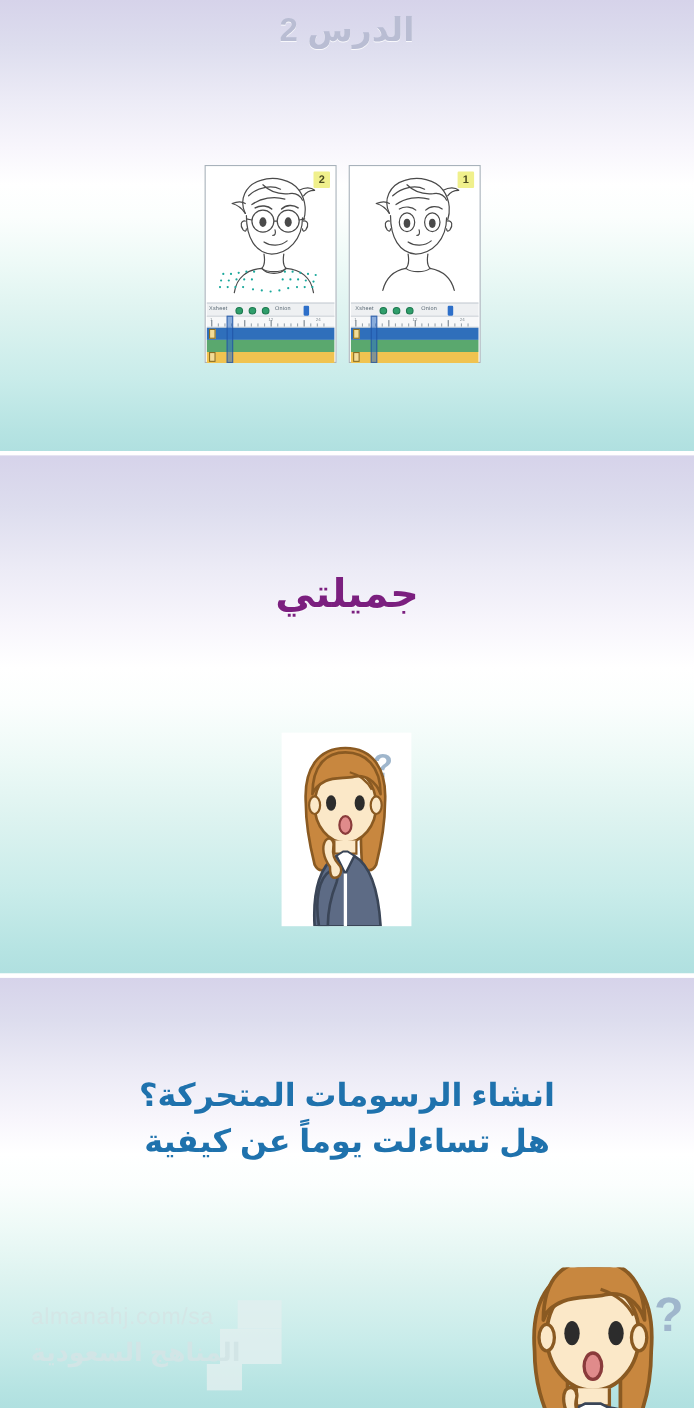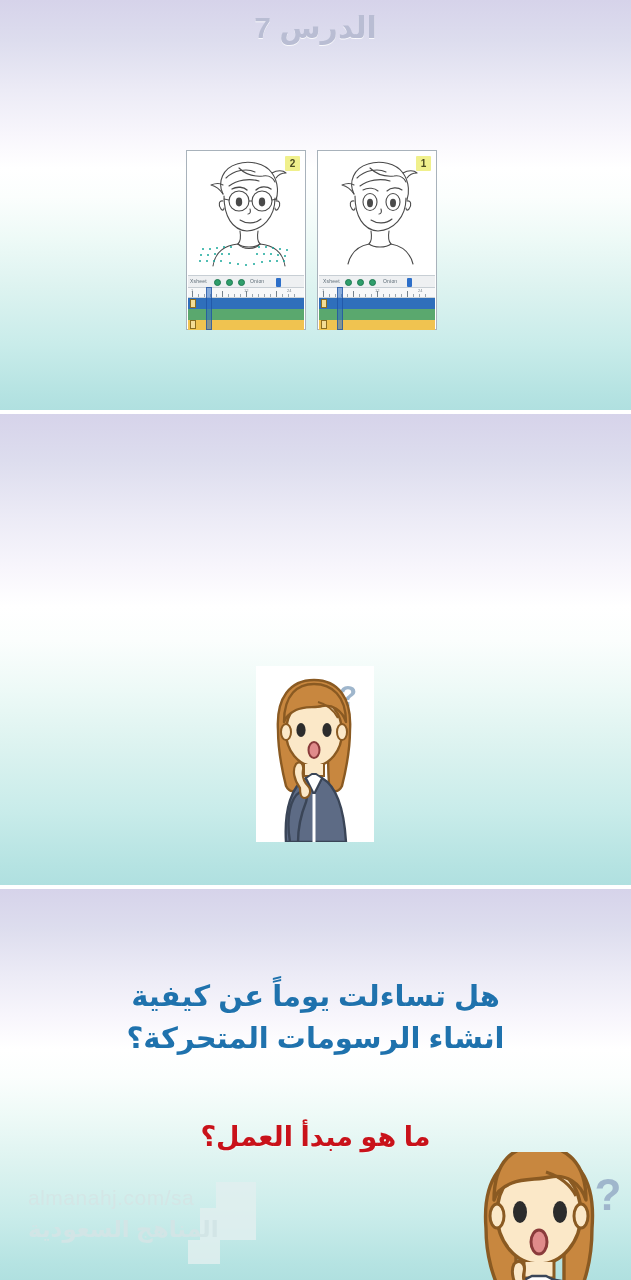--- a/index.html
+++ b/index.html
@@ -331,21 +331,21 @@
   }
 </style>
 </head>
 <body>
 
 <div class="page">
 
   <div class="panel" id="panel-top"></div>
 
   <div class="title-block">
-    <div class="title-line-1">الدرس 7</div>
+    <div class="title-line-1">الدرس 2</div>
   </div>
 
   <div class="software-shot">
 
     <div class="sw-pane" id="sw-pane-left">
       <div class="canvas-area">
         <div class="frame-badge">2</div>
         <svg class="face-svg" width="108" height="118" viewBox="0 0 108 118">
           <g fill="none" stroke="#4a4a4a" stroke-width="1.1" stroke-linecap="round" stroke-linejoin="round">
 
@@ -529,20 +529,21 @@
       <div class="playhead" style="left:19px;"></div>
       <div class="layer-chip" style="left:3px; top:148px;"></div>
       <div class="layer-chip" style="left:3px; top:169px;"></div>
     </div>
   </div>
 
   <div class="panel-divider" id="divider-1"></div>
 
   <div class="panel" id="panel-middle"></div>
 
+  <div class="beauty-title">جميلتي</div>
 
   <div class="woman-frame">
     <svg width="118" height="176" viewBox="0 0 118 176">
       <rect x="0" y="0" width="118" height="176" fill="#ffffff"></rect>
 
       <text x="92" y="40" font-family="'Liberation Sans', sans-serif" font-size="30" font-weight="bold" fill="#9fb6cc" text-anchor="middle">?</text>
 
       <path d="M22 64 C20 32 34 14 58 14 C82 14 96 32 94 64 C94 86 90 104 86 120
                C82 128 74 126 73 118 C72 104 72 92 72 84
                L44 84 C44 92 44 104 43 118 C42 126 34 128 30 120 C26 104 22 86 22 64 Z" fill="#c8873f" stroke="#8a5a22" stroke-width="2.4" stroke-linejoin="round"></path>
@@ -573,25 +574,24 @@
       <path d="M44 122 C38 114 36 104 40 98 C44 94 48 98 47 104
                C46 110 48 116 52 120 C56 124 54 132 48 132 C44 132 44 126 44 122 Z" fill="#fbe8c8" stroke="#8a5a22" stroke-width="2.2" stroke-linejoin="round"></path>
     </svg>
   </div>
 
   <div class="panel-divider" id="divider-2"></div>
 
   <div class="panel" id="panel-bottom"></div>
 
   <div class="question-blue">
+    <div>انشاء الرسومات المتحركة؟</div>
     <div>هل تساءلت يوماً عن كيفية</div>
-    <div>انشاء الرسومات المتحركة؟</div>
   </div>
 
-  <div class="question-red">ما هو مبدأ العمل؟</div>
 
   <div class="watermark">
     <span class="wm-block" id="wm-block-a"></span>
     <span class="wm-block" id="wm-block-b"></span>
     <span class="wm-block" id="wm-block-c"></span>
     <span class="wm-url">almanahj.com/sa</span>
     <span class="wm-ar">المناهج السعودية</span>
   </div>
 
   <div class="woman-corner">

